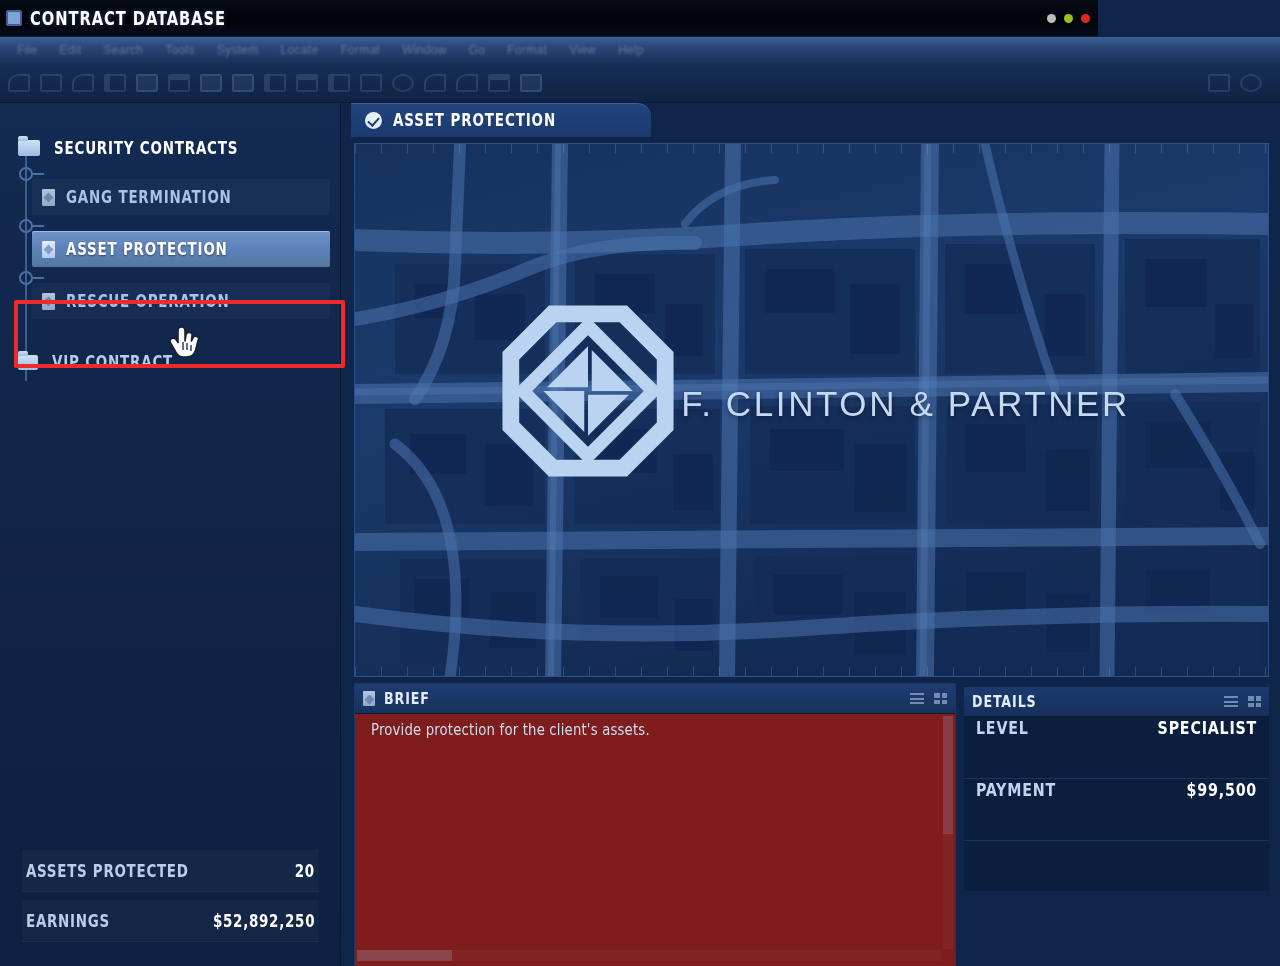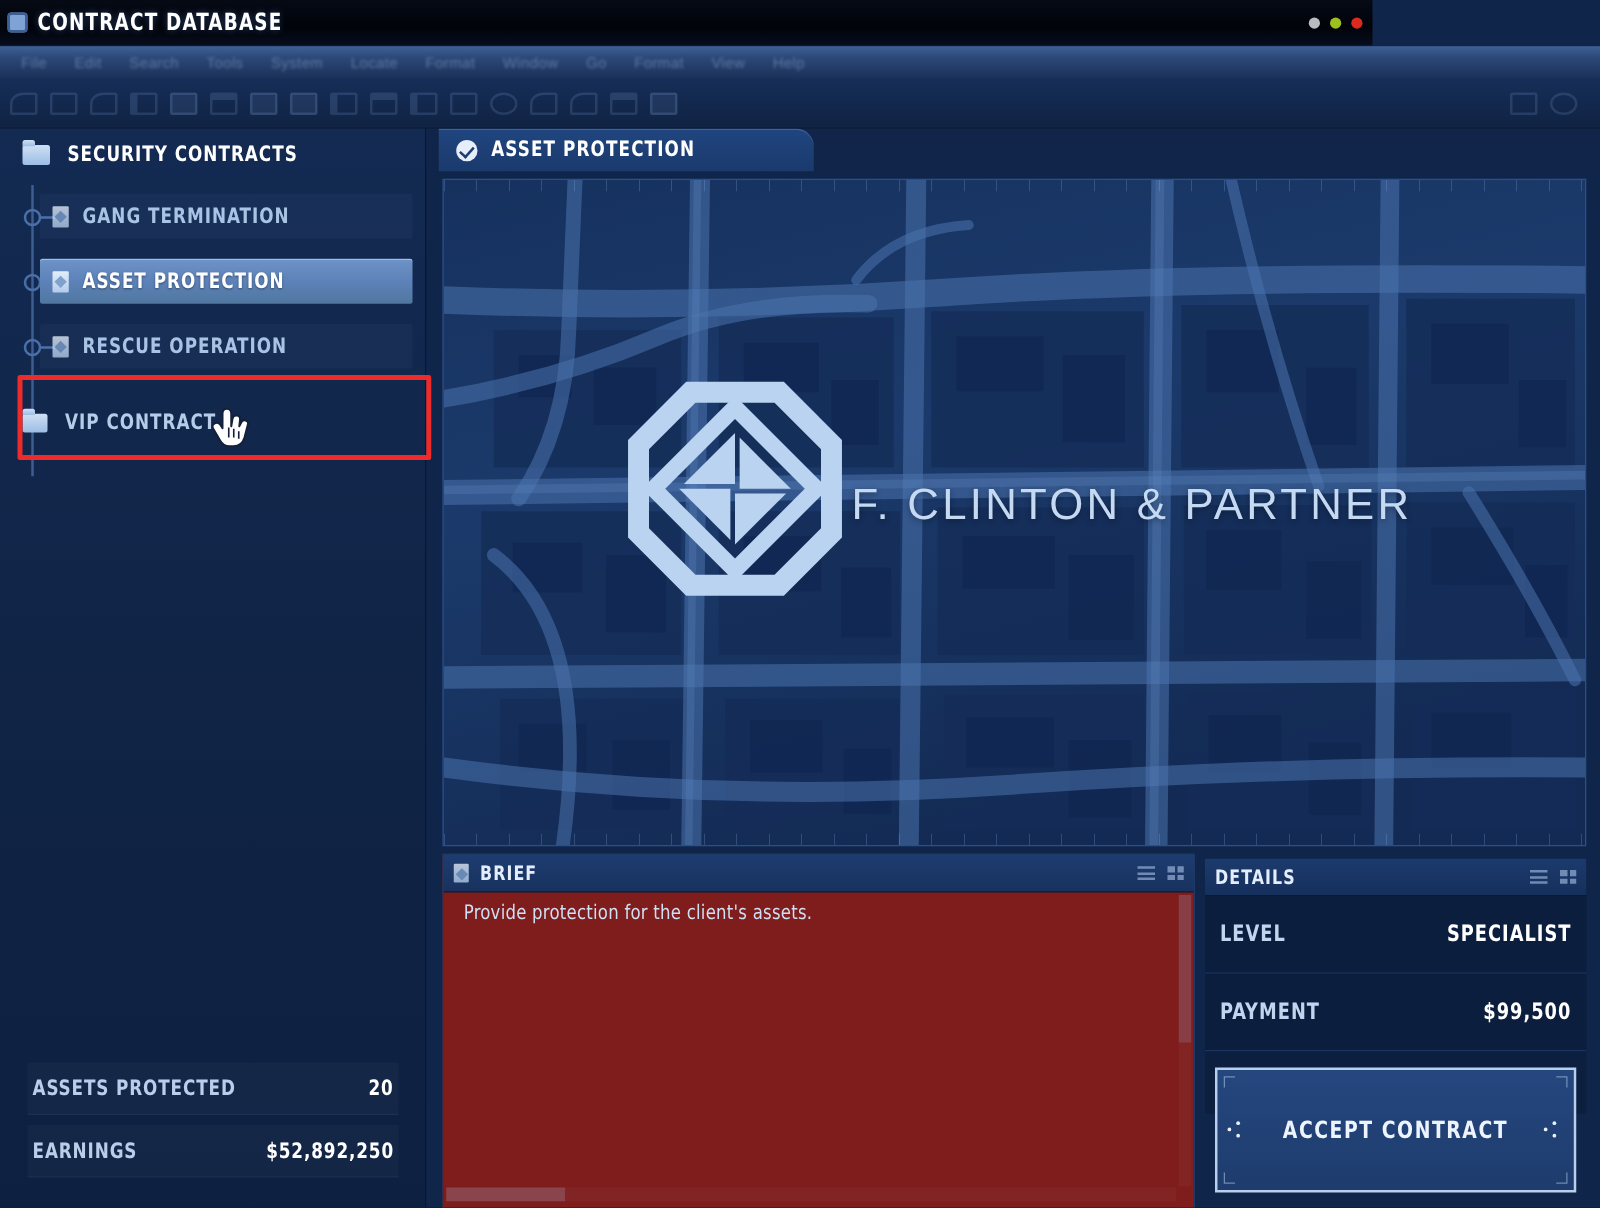--- a/index.html
+++ b/index.html
@@ -71,21 +71,21 @@
   .tb-icon.v6 { border-radius: 50%; }
   .tb-right { margin-left: auto; display: flex; }
   .tb-right .tb-icon { margin-right: 10px; }
 
   
   .sidebar {
     position: absolute; left: 0; top: 103px; width: 341px; height: 863px;
     background: linear-gradient(180deg,#132a52 0%, #102446 50%, #0e2041 100%);
     border-right: 1px solid #0a1730;
   }
-  .tree { position: relative; padding-top: 4px; text-align: right; }
+  .tree { position: relative; padding-top: 28px; text-align: right; }
   .tree-lines {
     position: absolute; left: 0; top: 0; width: 341px; height: 290px;
     pointer-events: none;
   }
   .tree-row {
     position: relative; display: flex; align-items: center;
     height: 36px; margin: 0 10px 0 10px; padding-left: 8px;
     border-radius: 2px;
   }
   .tree-row.root { height: 34px; margin-bottom: 6px; }
@@ -241,21 +241,21 @@
     background: rgba(255,255,255,.03);
   }
   .hscroll i { display: block; height: 100%; width: 95px; background: rgba(170,200,240,.20); }
 
   .details-panel {
     position: absolute; left: 623px; top: 584px; width: 305px; height: 204px;
     background: #0d1f3f;
   }
   .details-panel .panel-head { background: linear-gradient(180deg,#1b3a6d 0%, #16305c 100%); }
   .detail-row {
-    display: flex; align-items: center; justify-content: space-between;
+    display: flex; align-items: flex-start; justify-content: space-between;
     height: 62px; padding: 0 12px;
     background: #0c1e3e; border-bottom: 1px solid #1a3460;
   }
   .detail-label, .detail-value {
     font-size: 18px; letter-spacing: .9px; font-weight: 700;
     font-family: "DejaVu Sans Condensed","Liberation Sans",sans-serif;
     transform: scaleX(0.88);
   }
   .detail-label { color: #c2d5ef; transform-origin: left center; }
   .detail-value { color: #ffffff; transform-origin: right center; }
@@ -570,35 +570,16 @@
 
       <div class="detail-row">
         <div class="detail-label">LEVEL</div>
         <div class="detail-value">SPECIALIST</div>
       </div>
       <div class="detail-row">
         <div class="detail-label">PAYMENT</div>
         <div class="detail-value">$99,500</div>
       </div>
 
-      <div class="accept-btn">
-        <div class="corner tl"></div>
-        <div class="corner tr"></div>
-        <div class="corner bl"></div>
-        <div class="corner br"></div>
-        <div class="accept-inner">
-          <div class="deco">
-              <i></i>
-              <i></i>
-              <i></i>
-            </div>
-          <div class="accept-label">ACCEPT CONTRACT</div>
-          <div class="deco">
-              <i></i>
-              <i></i>
-              <i></i>
-            </div>
-        </div>
-      </div>
     </div>
 
   </div>
 </div>
 
 </body></html>

